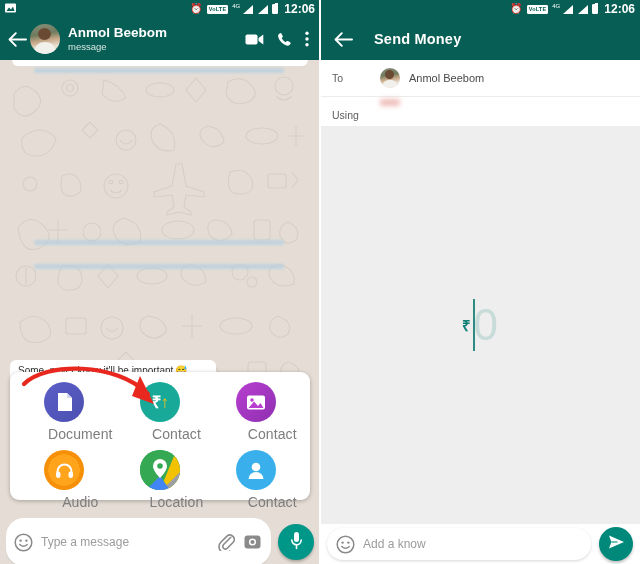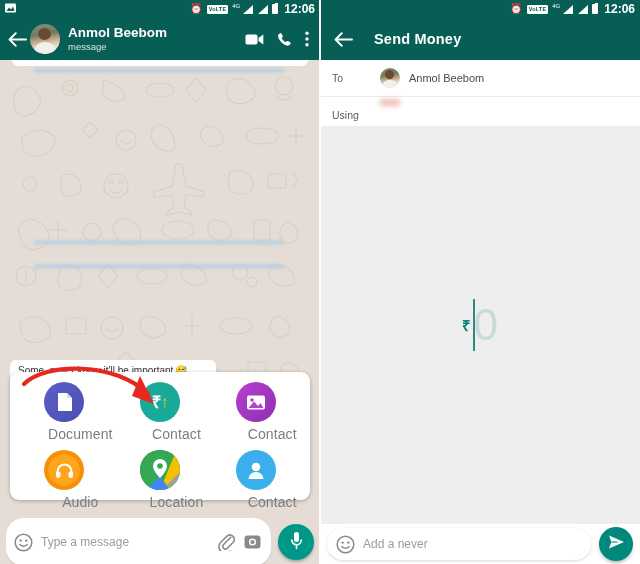--- a/index.html
+++ b/index.html
@@ -499,21 +499,21 @@
     <div class="note-row">
       <div class="note-pill">
         <span class="emoji-btn">
           <svg width="19" height="19" viewBox="0 0 19 19">
               <circle cx="9.5" cy="9.5" r="8.3" fill="none" stroke="#8a8a8a" stroke-width="1.5"></circle>
               <circle cx="6.6" cy="7.6" r="1.2" fill="#8a8a8a"></circle>
               <circle cx="12.4" cy="7.6" r="1.2" fill="#8a8a8a"></circle>
               <path d="M5.8 11.5 q3.7 3.6 7.4 0" stroke="#8a8a8a" stroke-width="1.5" fill="none" stroke-linecap="round"></path>
             </svg>
         </span>
-        <span class="note-text">Add a never</span>
+        <span class="note-text">Add a know</span>
       </div>
       <div class="send-fab">
         <span>
           <svg width="17" height="16" viewBox="0 0 17 16">
               <path d="M1 1.5 L16 8 L1 14.5 L3.4 8 Z" fill="#ffffff"></path>
               <path d="M3.4 8 L9.5 8" stroke="#00897b" stroke-width="1.1"></path>
             </svg>
         </span>
       </div>
     </div>

